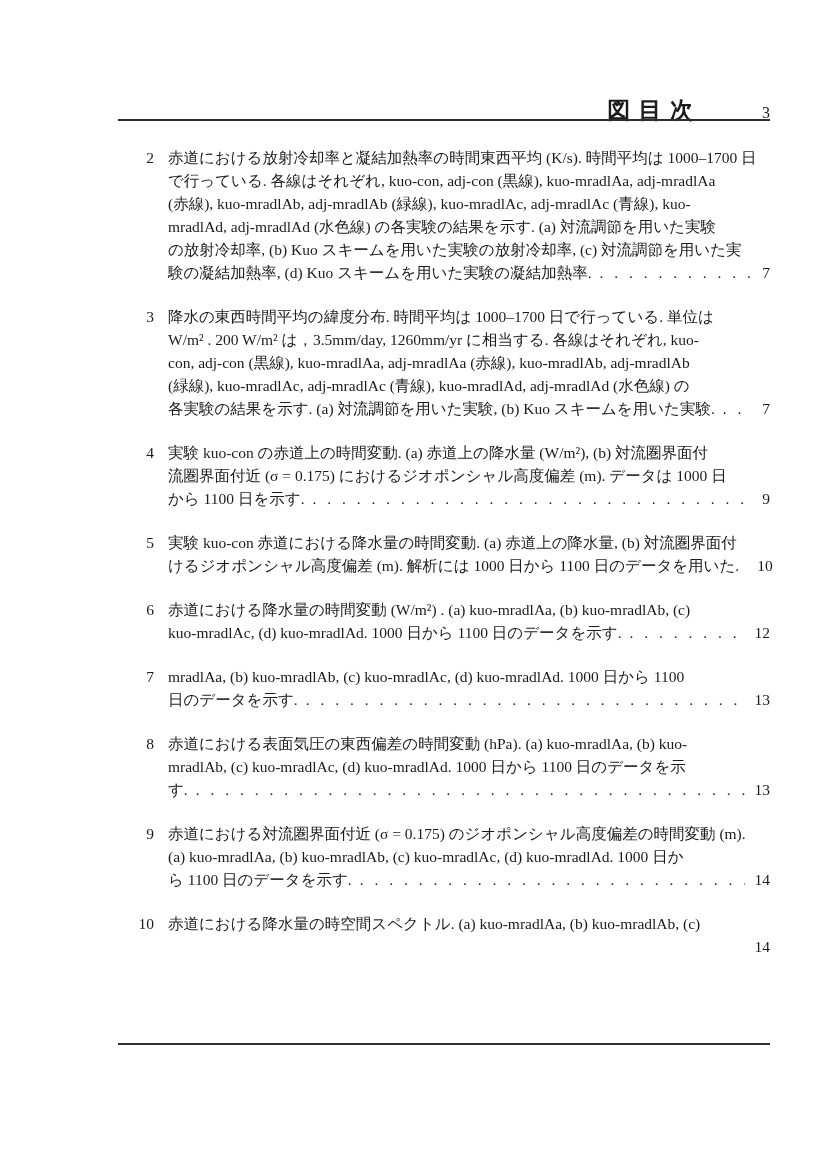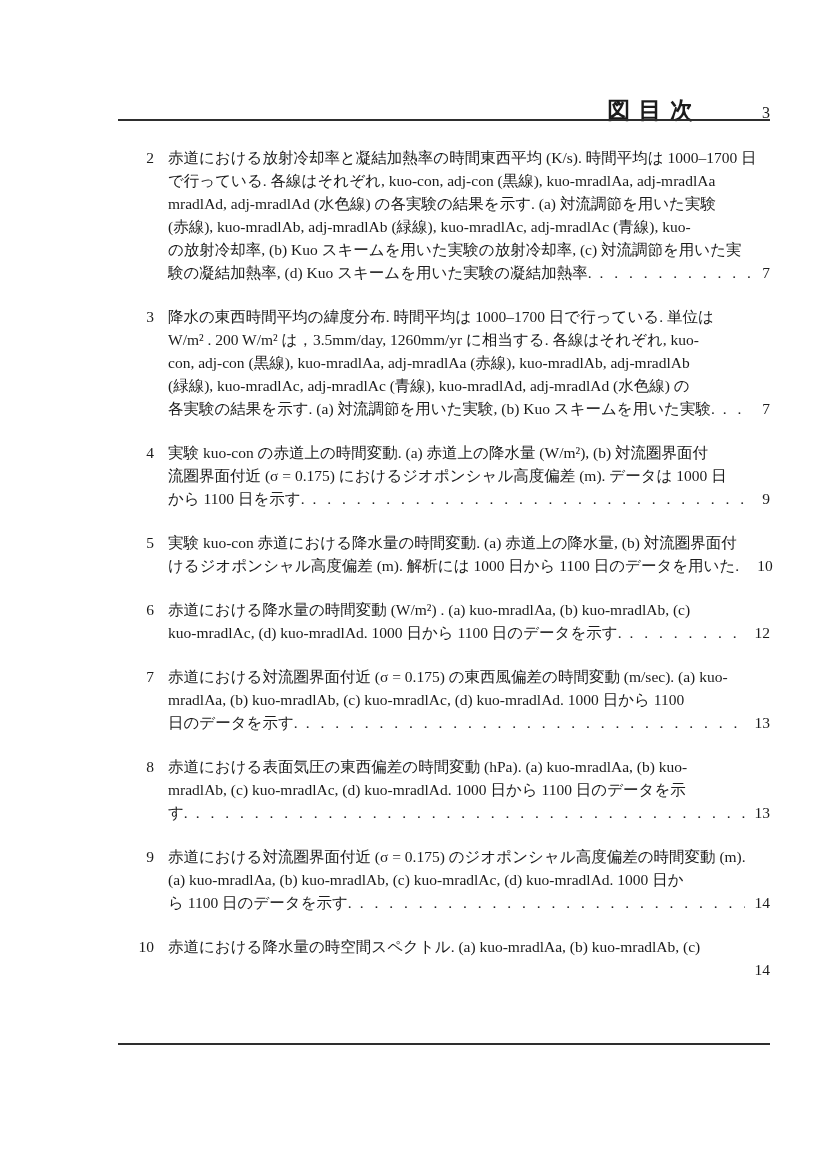--- a/index.html
+++ b/index.html
@@ -100,22 +100,22 @@
   </div>
 
   <div class="rule rule-top"></div>
 
   <div class="entries" id="entries">
   <div class="entry">
     <span class="entry-num">2</span>
     <div class="entry-text">
       <div class="line">赤道における放射冷却率と凝結加熱率の時間東西平均 (K/s). 時間平均は 1000–1700 日</div>
           <div class="line">で行っている. 各線はそれぞれ, kuo-con, adj-con (黒線), kuo-mradlAa, adj-mradlAa</div>
+          <div class="line">(赤線), kuo-mradlAb, adj-mradlAb (緑線), kuo-mradlAc, adj-mradlAc (青線), kuo-</div>
           <div class="line">mradlAd, adj-mradlAd (水色線) の各実験の結果を示す. (a) 対流調節を用いた実験</div>
-          <div class="line">(赤線), kuo-mradlAb, adj-mradlAb (緑線), kuo-mradlAc, adj-mradlAc (青線), kuo-</div>
           <div class="line">の放射冷却率, (b) Kuo スキームを用いた実験の放射冷却率, (c) 対流調節を用いた実</div>
           <div class="line last-line">
         <span class="last-text">験の凝結加熱率, (d) Kuo スキームを用いた実験の凝結加熱率.</span>
         <span class="dots">. . . . . . . . . . . .</span>
         <span class="pagenum">7</span>
       </div>
     </div>
   </div>
 
   <div class="entry">
@@ -166,21 +166,20 @@
         <span class="last-text">kuo-mradlAc, (d) kuo-mradlAd. 1000 日から 1100 日のデータを示す.</span>
         <span class="dots">. . . . . . . .</span>
         <span class="pagenum">12</span>
       </div>
     </div>
   </div>
 
   <div class="entry">
     <span class="entry-num">7</span>
     <div class="entry-text">
-      <div class="line">赤道における対流圏界面付近 (σ = 0.175) の東西風偏差の時間変動 (m/sec). (a) kuo-</div>
           <div class="line">mradlAa, (b) kuo-mradlAb, (c) kuo-mradlAc, (d) kuo-mradlAd. 1000 日から 1100</div>
           <div class="line last-line">
         <span class="last-text">日のデータを示す.</span>
         <span class="dots">. . . . . . . . . . . . . . . . . . . . . . . . . . . . . . . .</span>
         <span class="pagenum">13</span>
       </div>
     </div>
   </div>
 
   <div class="entry">

